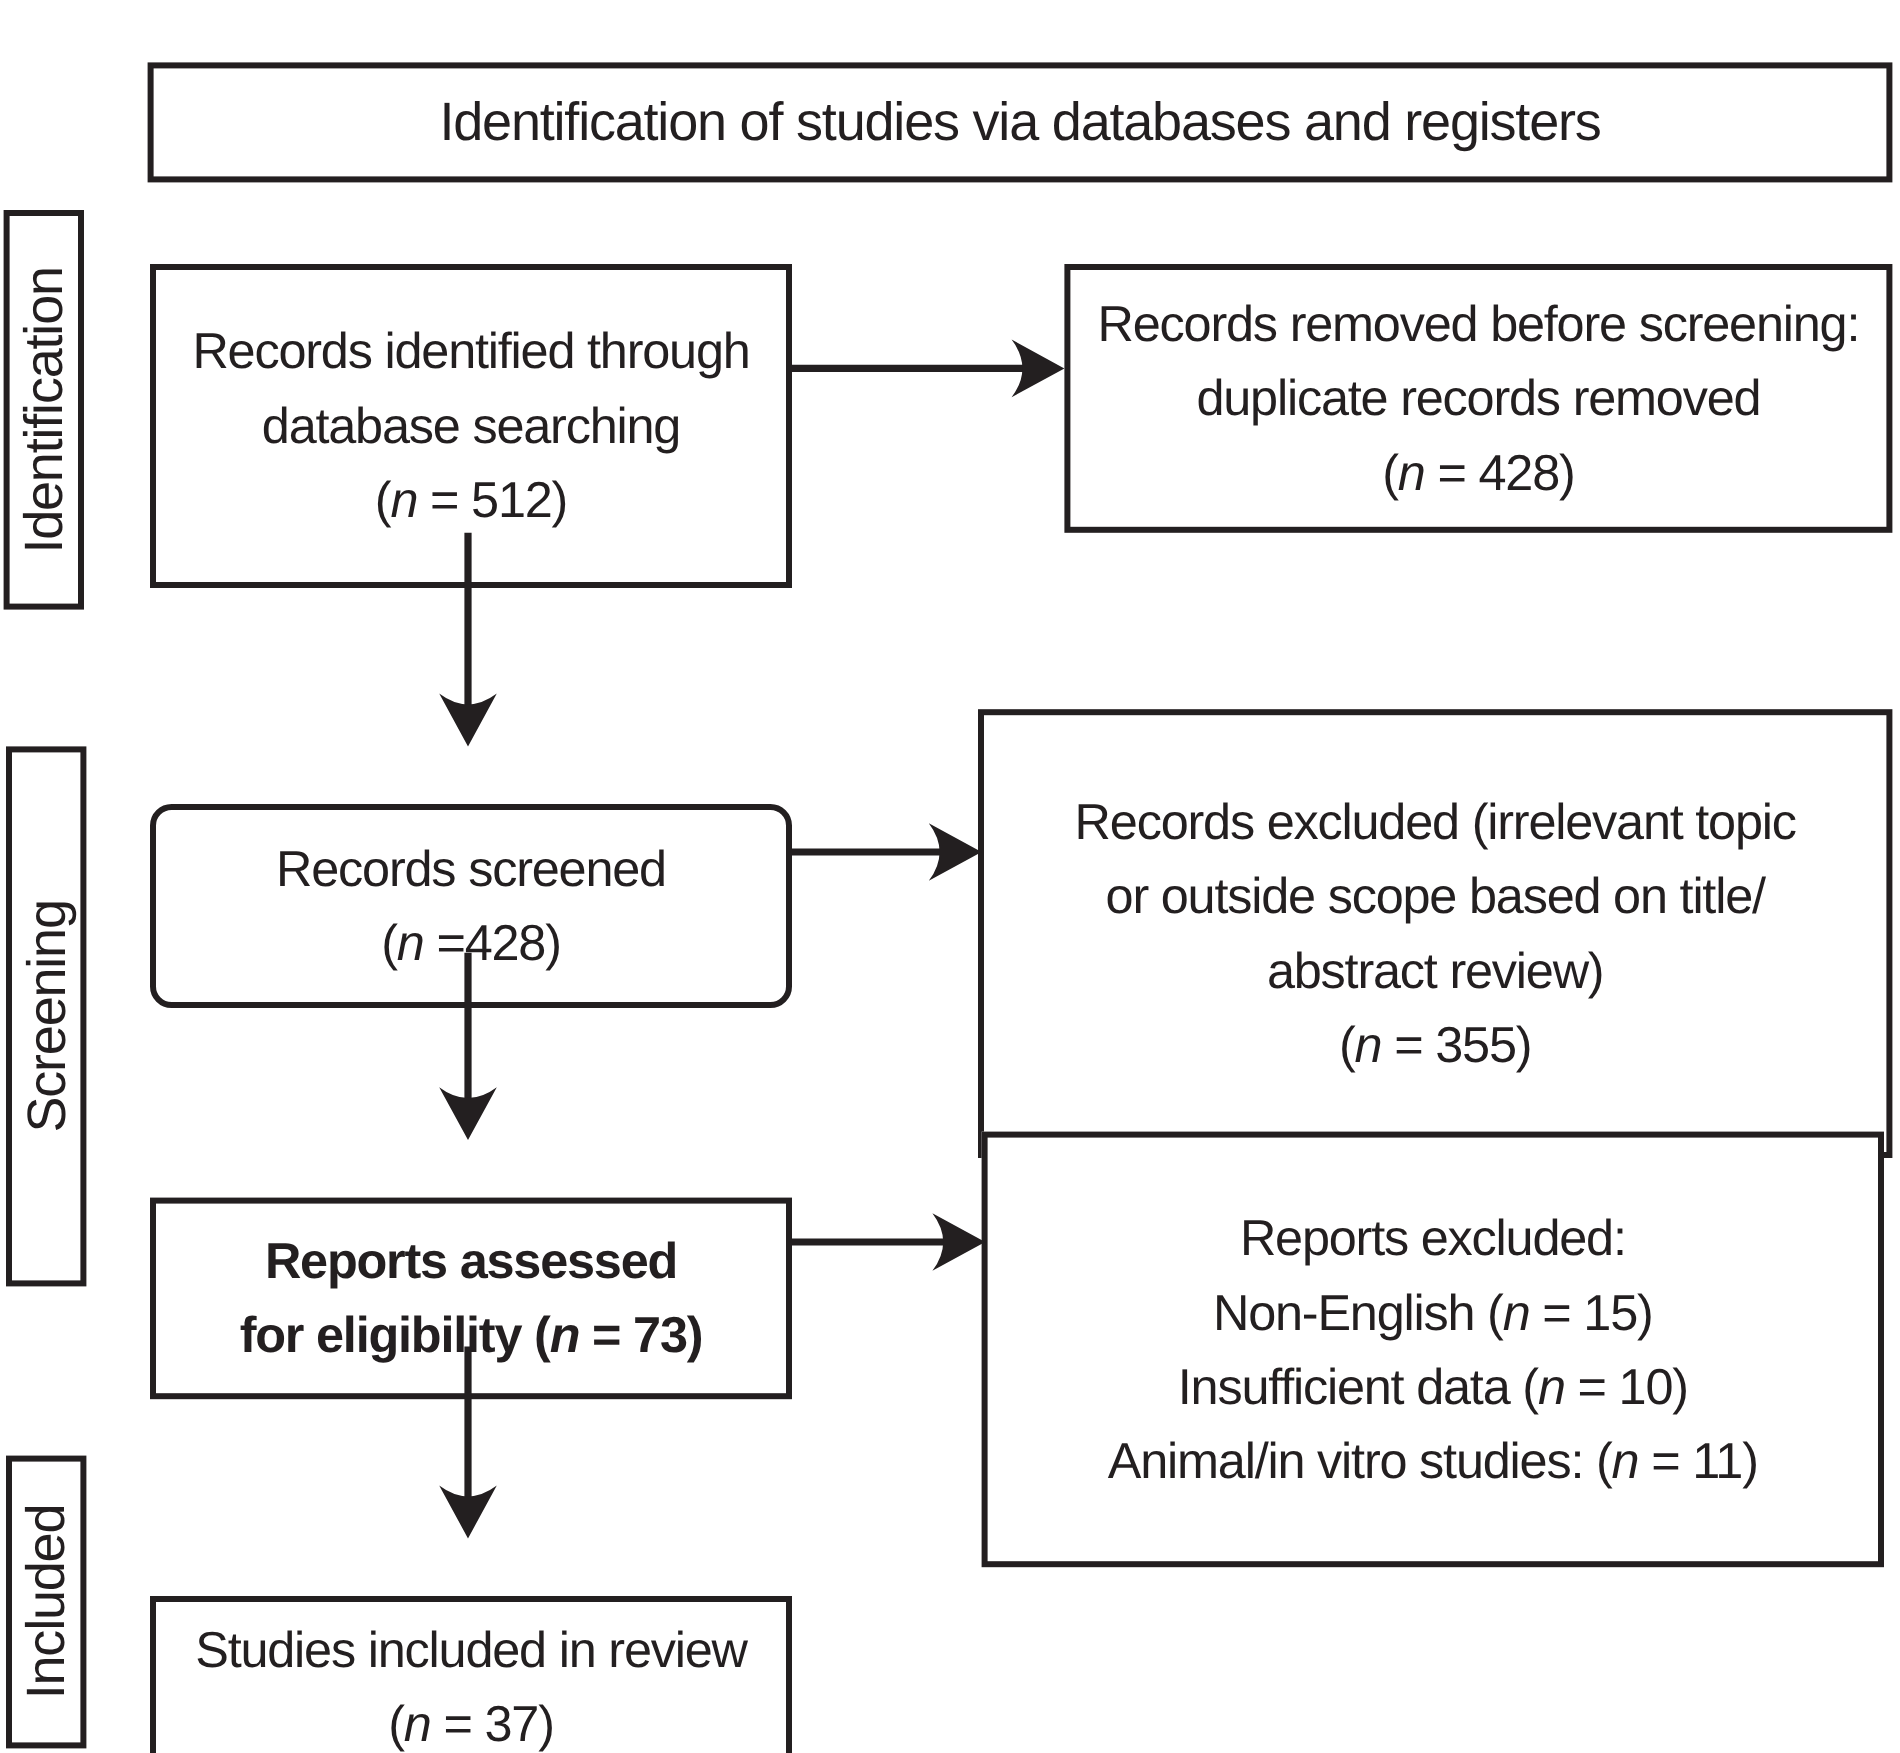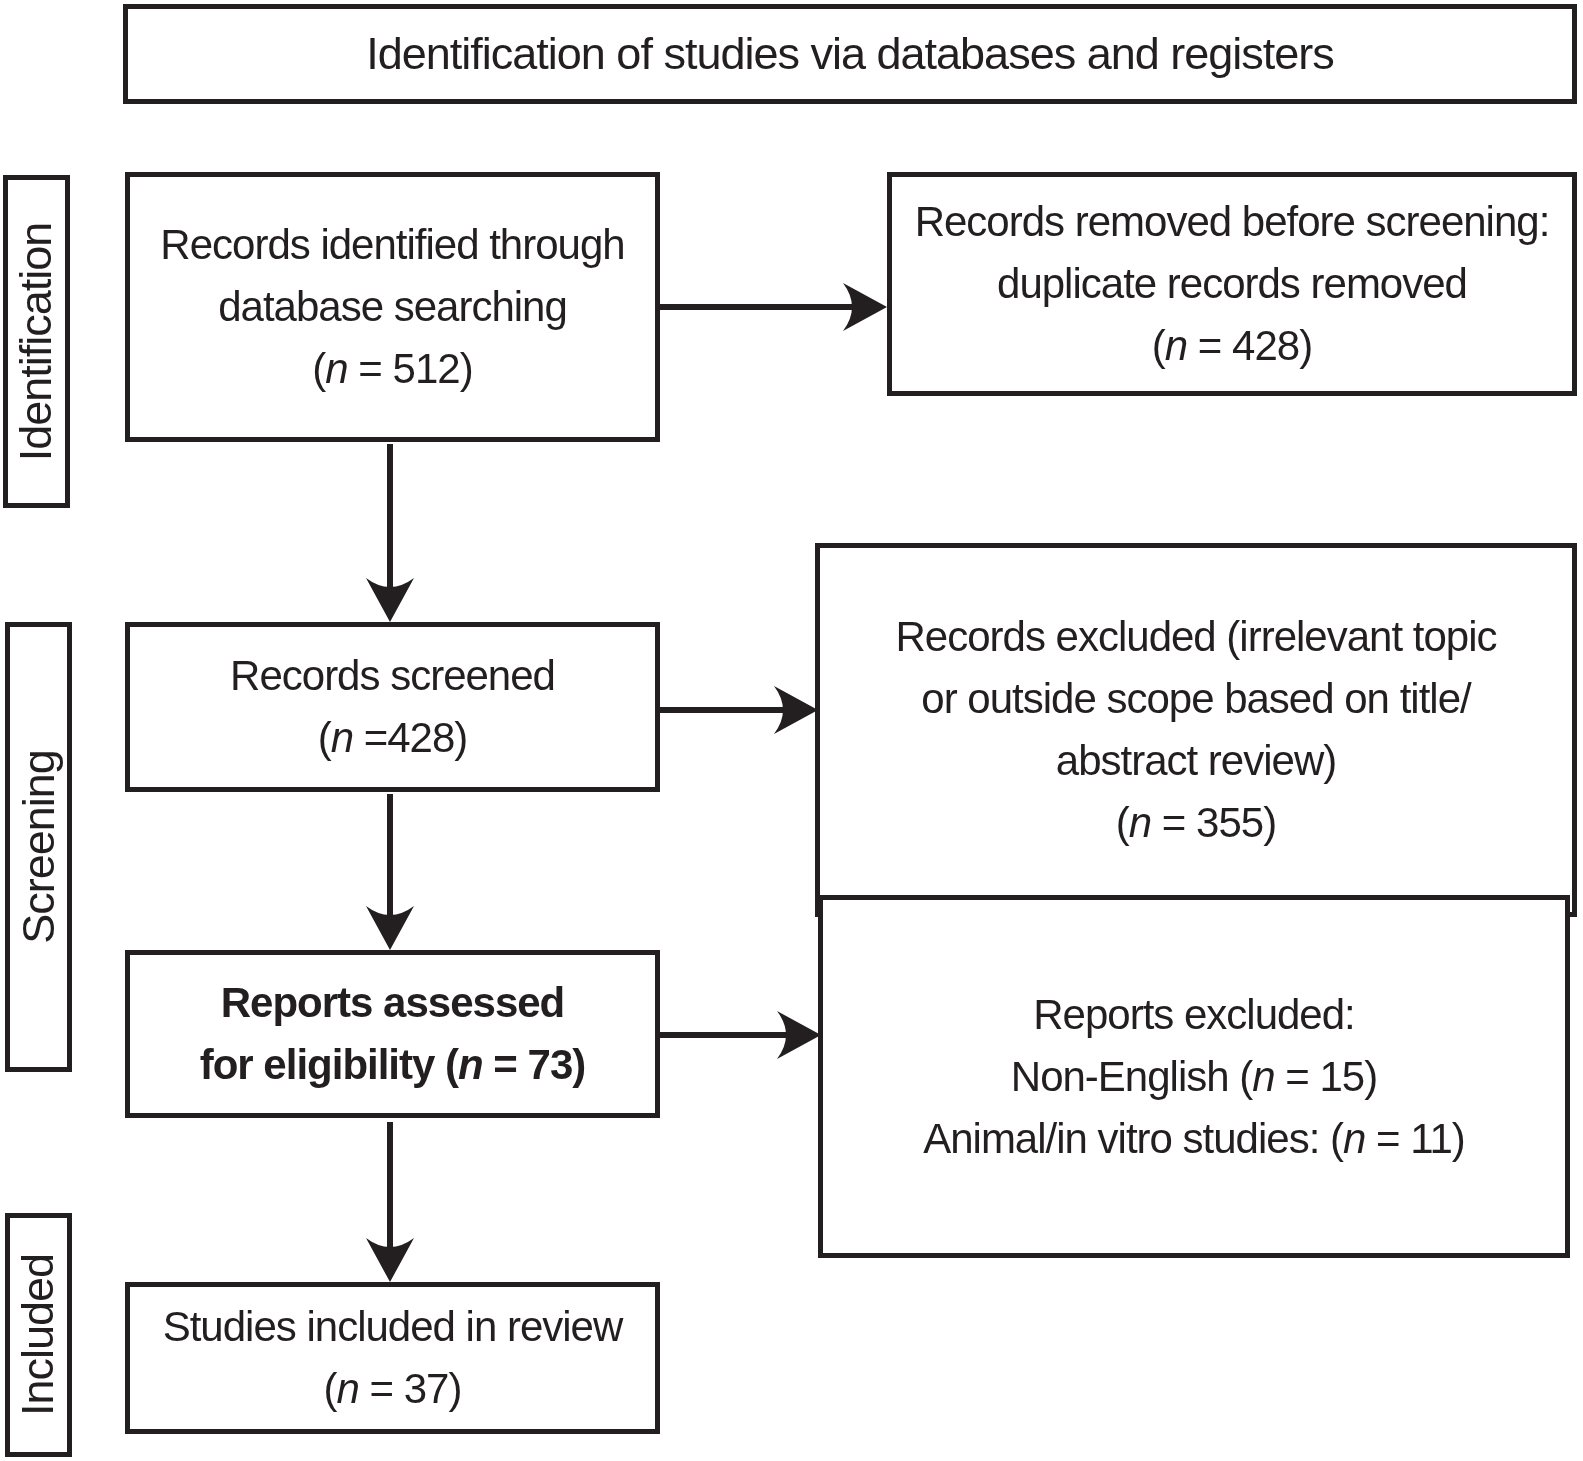--- a/index.html
+++ b/index.html
@@ -15,20 +15,21 @@
   .box {
     position: absolute;
     box-sizing: border-box;
     border: 5px solid #231f20;
     background: #ffffff;
     display: flex;
     flex-direction: column;
     align-items: center;
     justify-content: center;
     text-align: center;
+    margin-top: 48px;
   }
   .box .line {
     white-space: nowrap;
     font-size: 42px;
     line-height: 62px;
     letter-spacing: -1px;
     font-stretch: condensed;
   }
   .banner { left: 123px; top: 4px; width: 1454px; height: 100px; }
   .banner .line { font-size: 45px; }
@@ -47,21 +48,21 @@
     font-size: 45px;
     letter-spacing: -1px;
     font-stretch: condensed;
   }
   .side-identification { left: 3px;  top: 175px;  width: 67px; height: 333px; }
   .side-screening      { left: 5px;  top: 622px;  width: 67px; height: 450px; }
   .side-included       { left: 5px;  top: 1213px; width: 67px; height: 244px; }
 
   .box-identified        { left: 125px; top: 172px;  width: 535px; height: 270px; text-align: center; }
   .box-removed           { left: 887px; top: 172px;  width: 690px; height: 224px; }
-  .box-screened          { left: 125px; top: 622px;  width: 535px; height: 170px; }
+  .box-screened          { left: 125px; top: 622px;  width: 535px; height: 170px; border-radius: 18px; }
   .box-records-excluded  { left: 815px; top: 543px;  width: 762px; height: 374px; }
   .box-assessed          { left: 125px; top: 950px;  width: 535px; height: 168px; font-weight: bold; }
   .box-reports-excluded  { left: 818px; top: 895px;  width: 752px; height: 363px; }
   .box-included          { left: 125px; top: 1282px; width: 535px; height: 152px; }
 
   .arrows {
     position: absolute;
     left: 0; top: 0;
     width: 1583px;
     height: 1461px;
@@ -115,20 +116,21 @@
     </div>
 
   <div class="box box-assessed">
       <div class="line">Reports assessed</div>
       <div class="line">for eligibility (<i>n</i> = 73)</div>
     </div>
 
   <div class="box box-reports-excluded">
       <div class="line">Reports excluded:</div>
       <div class="line">Non-English (<i>n</i> = 15)</div>
+      <div class="line">Insufficient data (<i>n</i> = 10)</div>
       <div class="line">Animal/in vitro studies: (<i>n</i> = 11)</div>
     </div>
 
   <div class="box box-included">
       <div class="line">Studies included in review</div>
       <div class="line">(<i>n</i> = 37)</div>
     </div>
 
   <svg class="arrows" viewBox="0 0 1583 1461" xmlns="http://www.w3.org/2000/svg">
 

